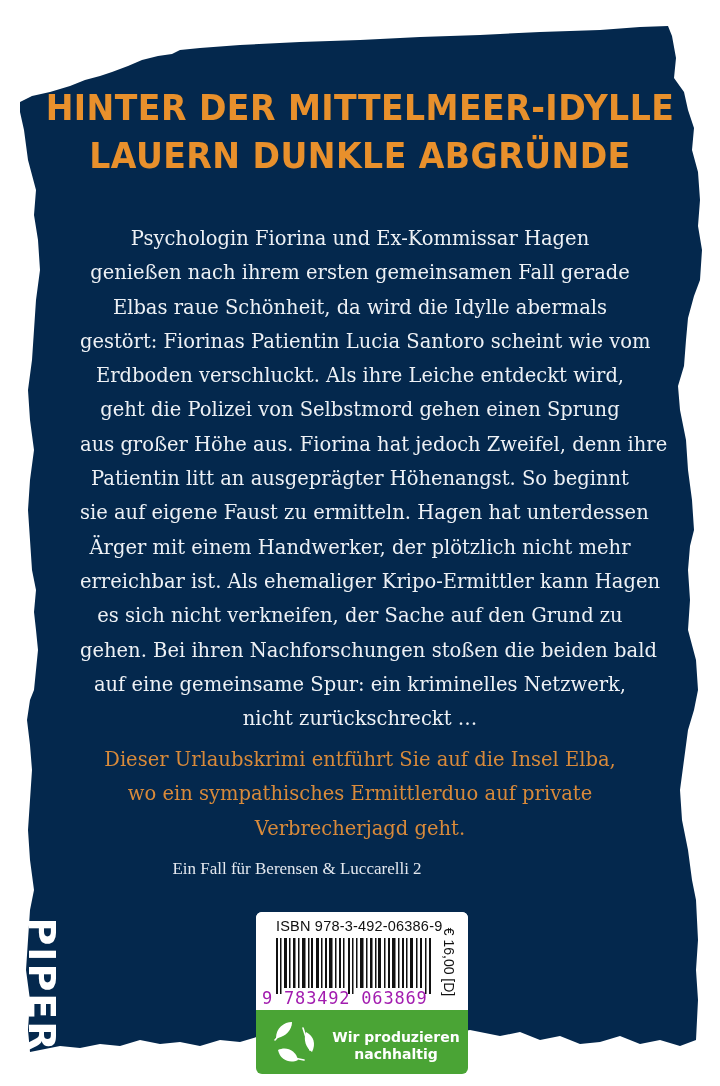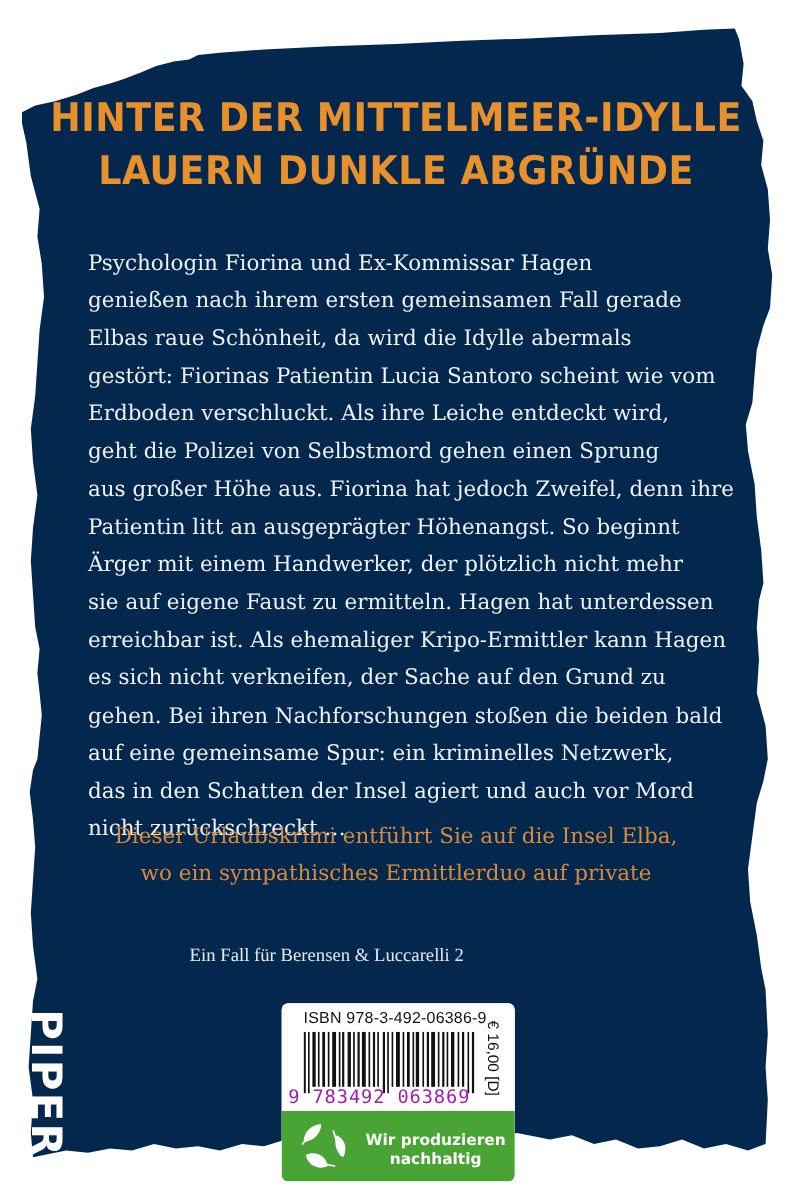--- a/index.html
+++ b/index.html
@@ -34,21 +34,21 @@
       letter-spacing: 0.5px;
       transform: scaleX(0.92);
       transform-origin: 50% 0;
     }
     .headline div { white-space: nowrap; }
     .body-text {
       position: absolute;
       left: 80px;
       top: 222px;
       width: 560px;
-      text-align: left;
+      text-align: center;
       font-family: "DejaVu Serif", serif;
       color: #eef1f5;
       font-size: 19.5px;
       line-height: 34.3px;
     }
     .body-text div { white-space: nowrap; }
     .tagline {
       position: absolute;
       left: 80px;
       top: 731px;
@@ -216,33 +216,33 @@
 
 <div class="body-text">
   <div>Psychologin Fiorina und Ex-Kommissar Hagen</div>
   <div>genießen nach ihrem ersten gemeinsamen Fall gerade</div>
   <div>Elbas raue Schönheit, da wird die Idylle abermals</div>
   <div>gestört: Fiorinas Patientin Lucia Santoro scheint wie vom</div>
   <div>Erdboden verschluckt. Als ihre Leiche entdeckt wird,</div>
   <div>geht die Polizei von Selbstmord gehen einen Sprung</div>
   <div>aus großer Höhe aus. Fiorina hat jedoch Zweifel, denn ihre</div>
   <div>Patientin litt an ausgeprägter Höhenangst. So beginnt</div>
+  <div>sie auf eigene Faust zu ermitteln. Hagen hat unterdessen</div>
   <div>Ärger mit einem Handwerker, der plötzlich nicht mehr</div>
-  <div>sie auf eigene Faust zu ermitteln. Hagen hat unterdessen</div>
   <div>erreichbar ist. Als ehemaliger Kripo-Ermittler kann Hagen</div>
   <div>es sich nicht verkneifen, der Sache auf den Grund zu</div>
   <div>gehen. Bei ihren Nachforschungen stoßen die beiden bald</div>
   <div>auf eine gemeinsame Spur: ein kriminelles Netzwerk,</div>
-  <div>das in den Schatten der Insel agiert und auch vor Mord</div>
   <div>nicht zurückschreckt …</div>
 </div>
 
 <div class="tagline">
   <div>Dieser Urlaubskrimi entführt Sie auf die Insel Elba,</div>
   <div>wo ein sympathisches Ermittlerduo auf private</div>
+  <div>Verbrecherjagd geht.</div>
 </div>
 
 <div class="series">Ein Fall für Berensen &amp; Luccarelli 2</div>
 
 <div class="piper-logo">
   <span>PIPER</span>
 </div>
 
 <div class="barcode-box">
   <div class="barcode-top">

